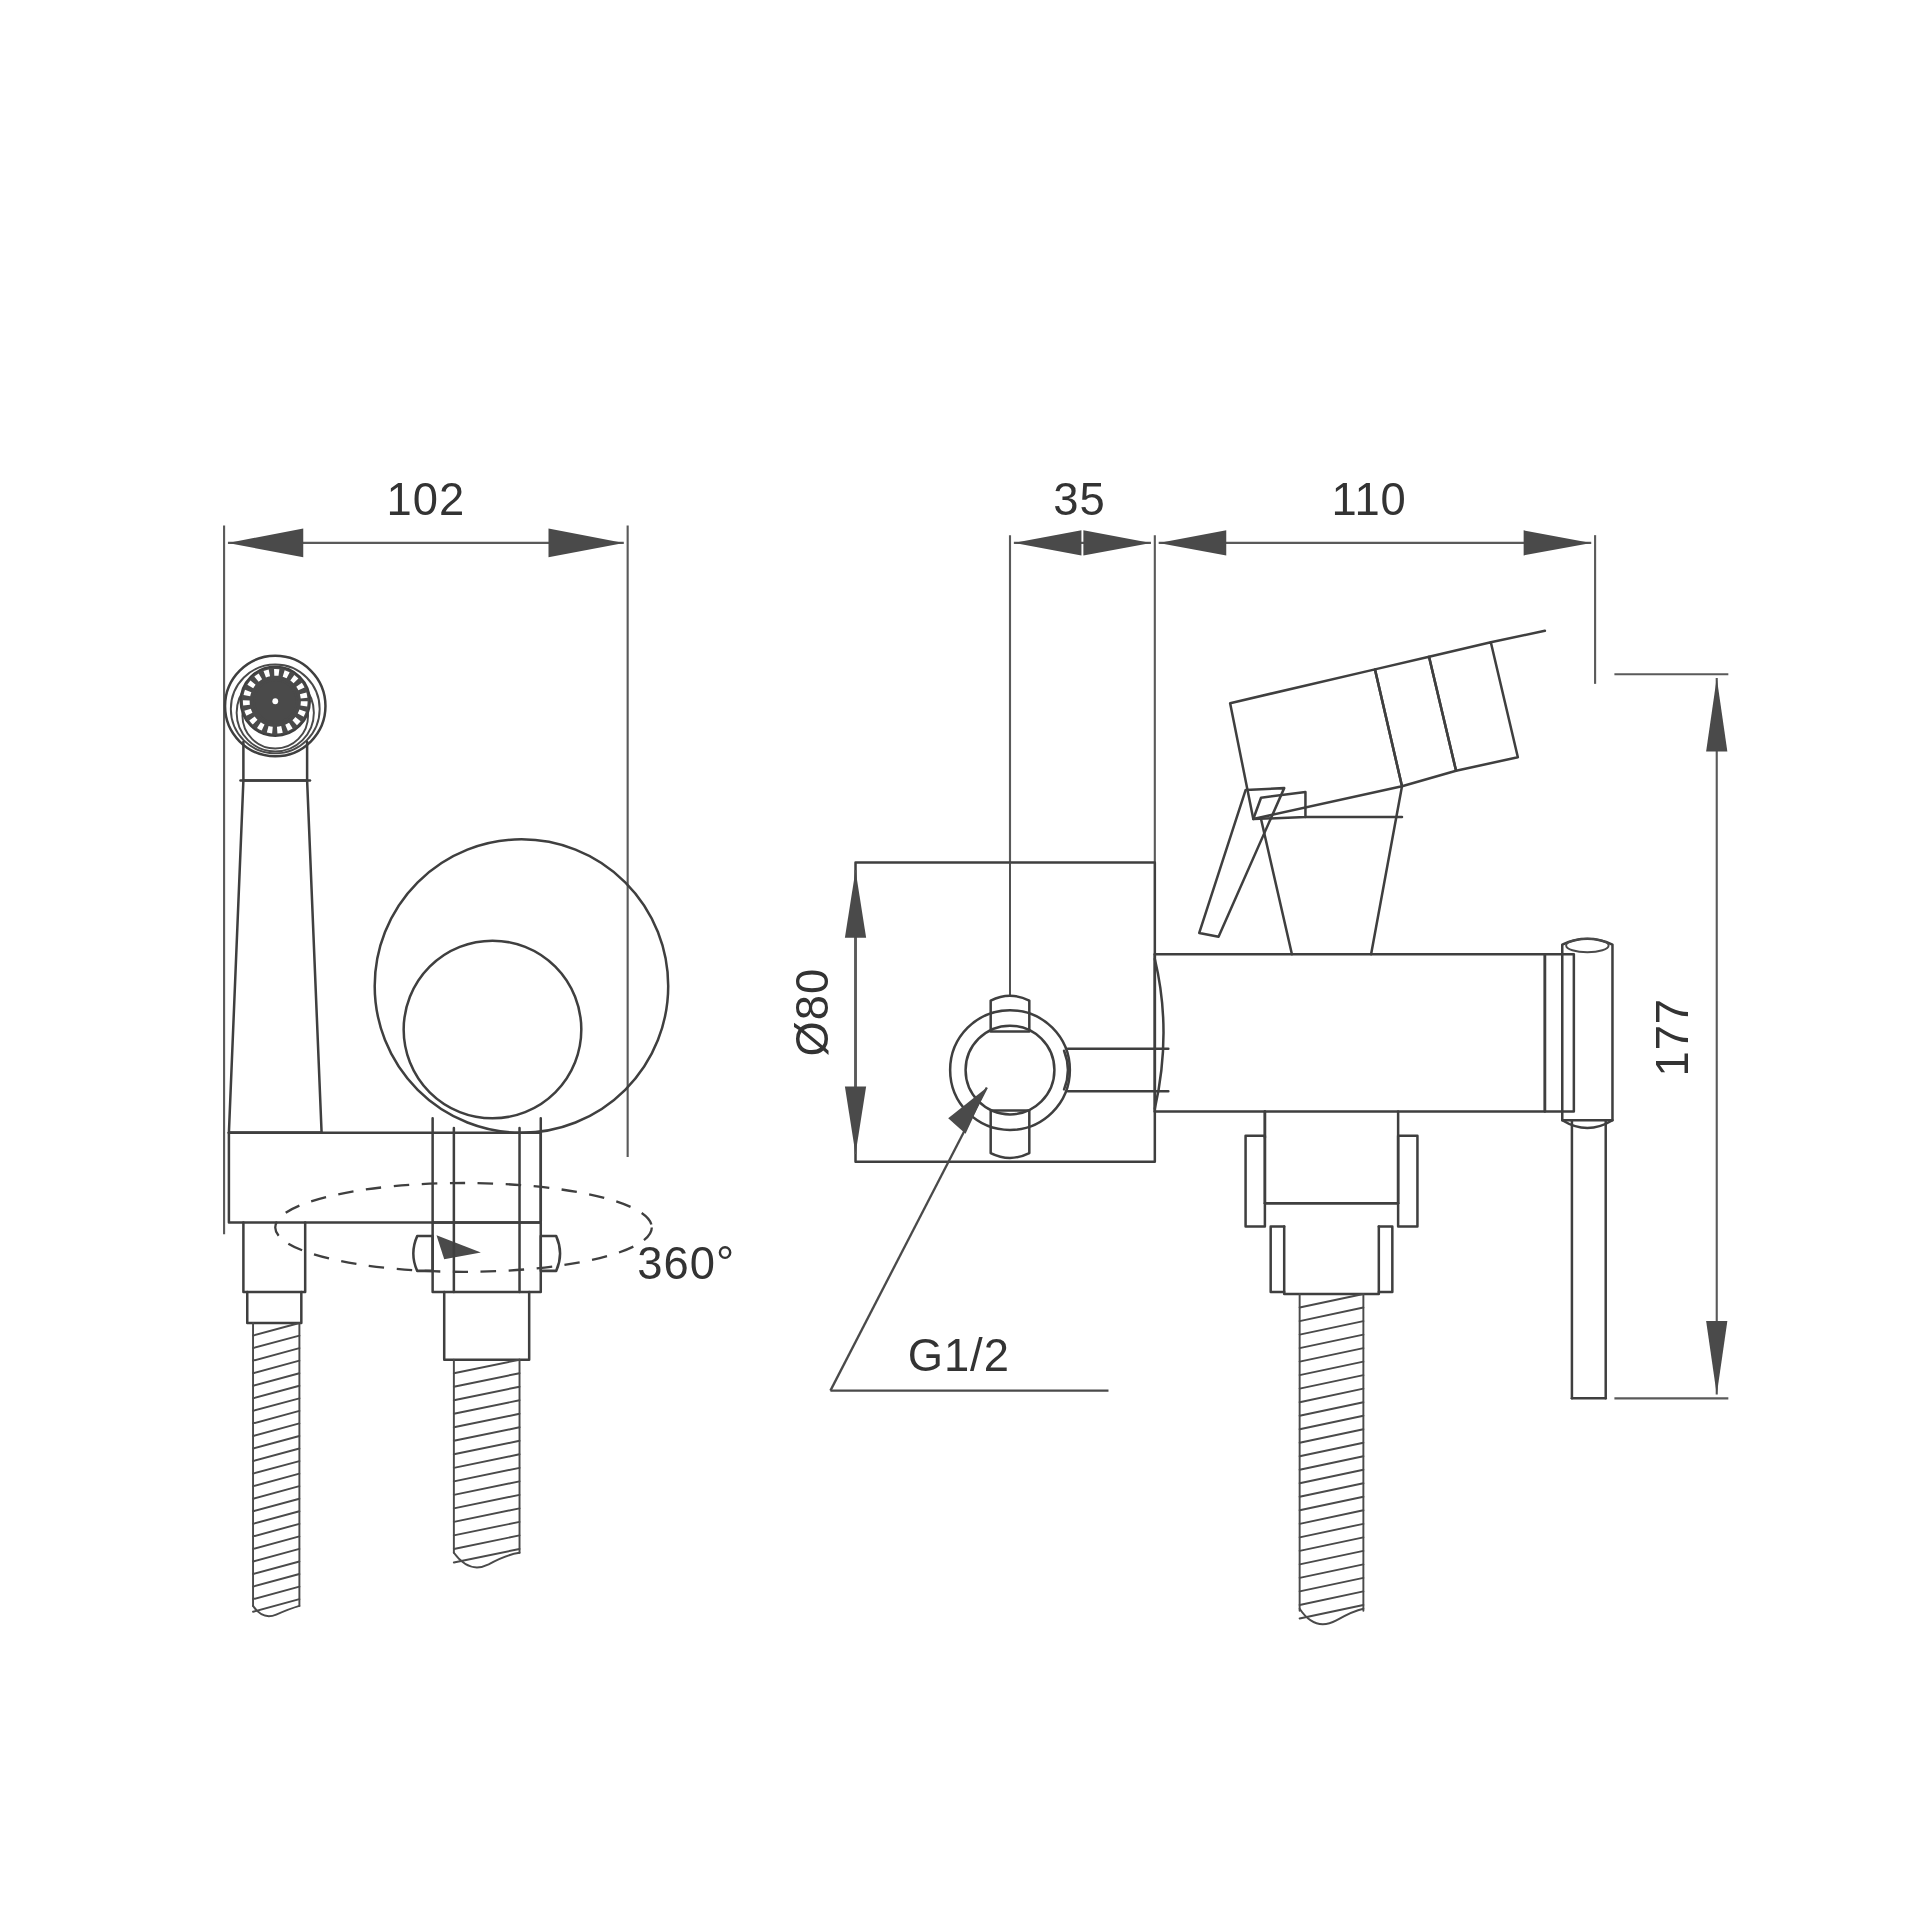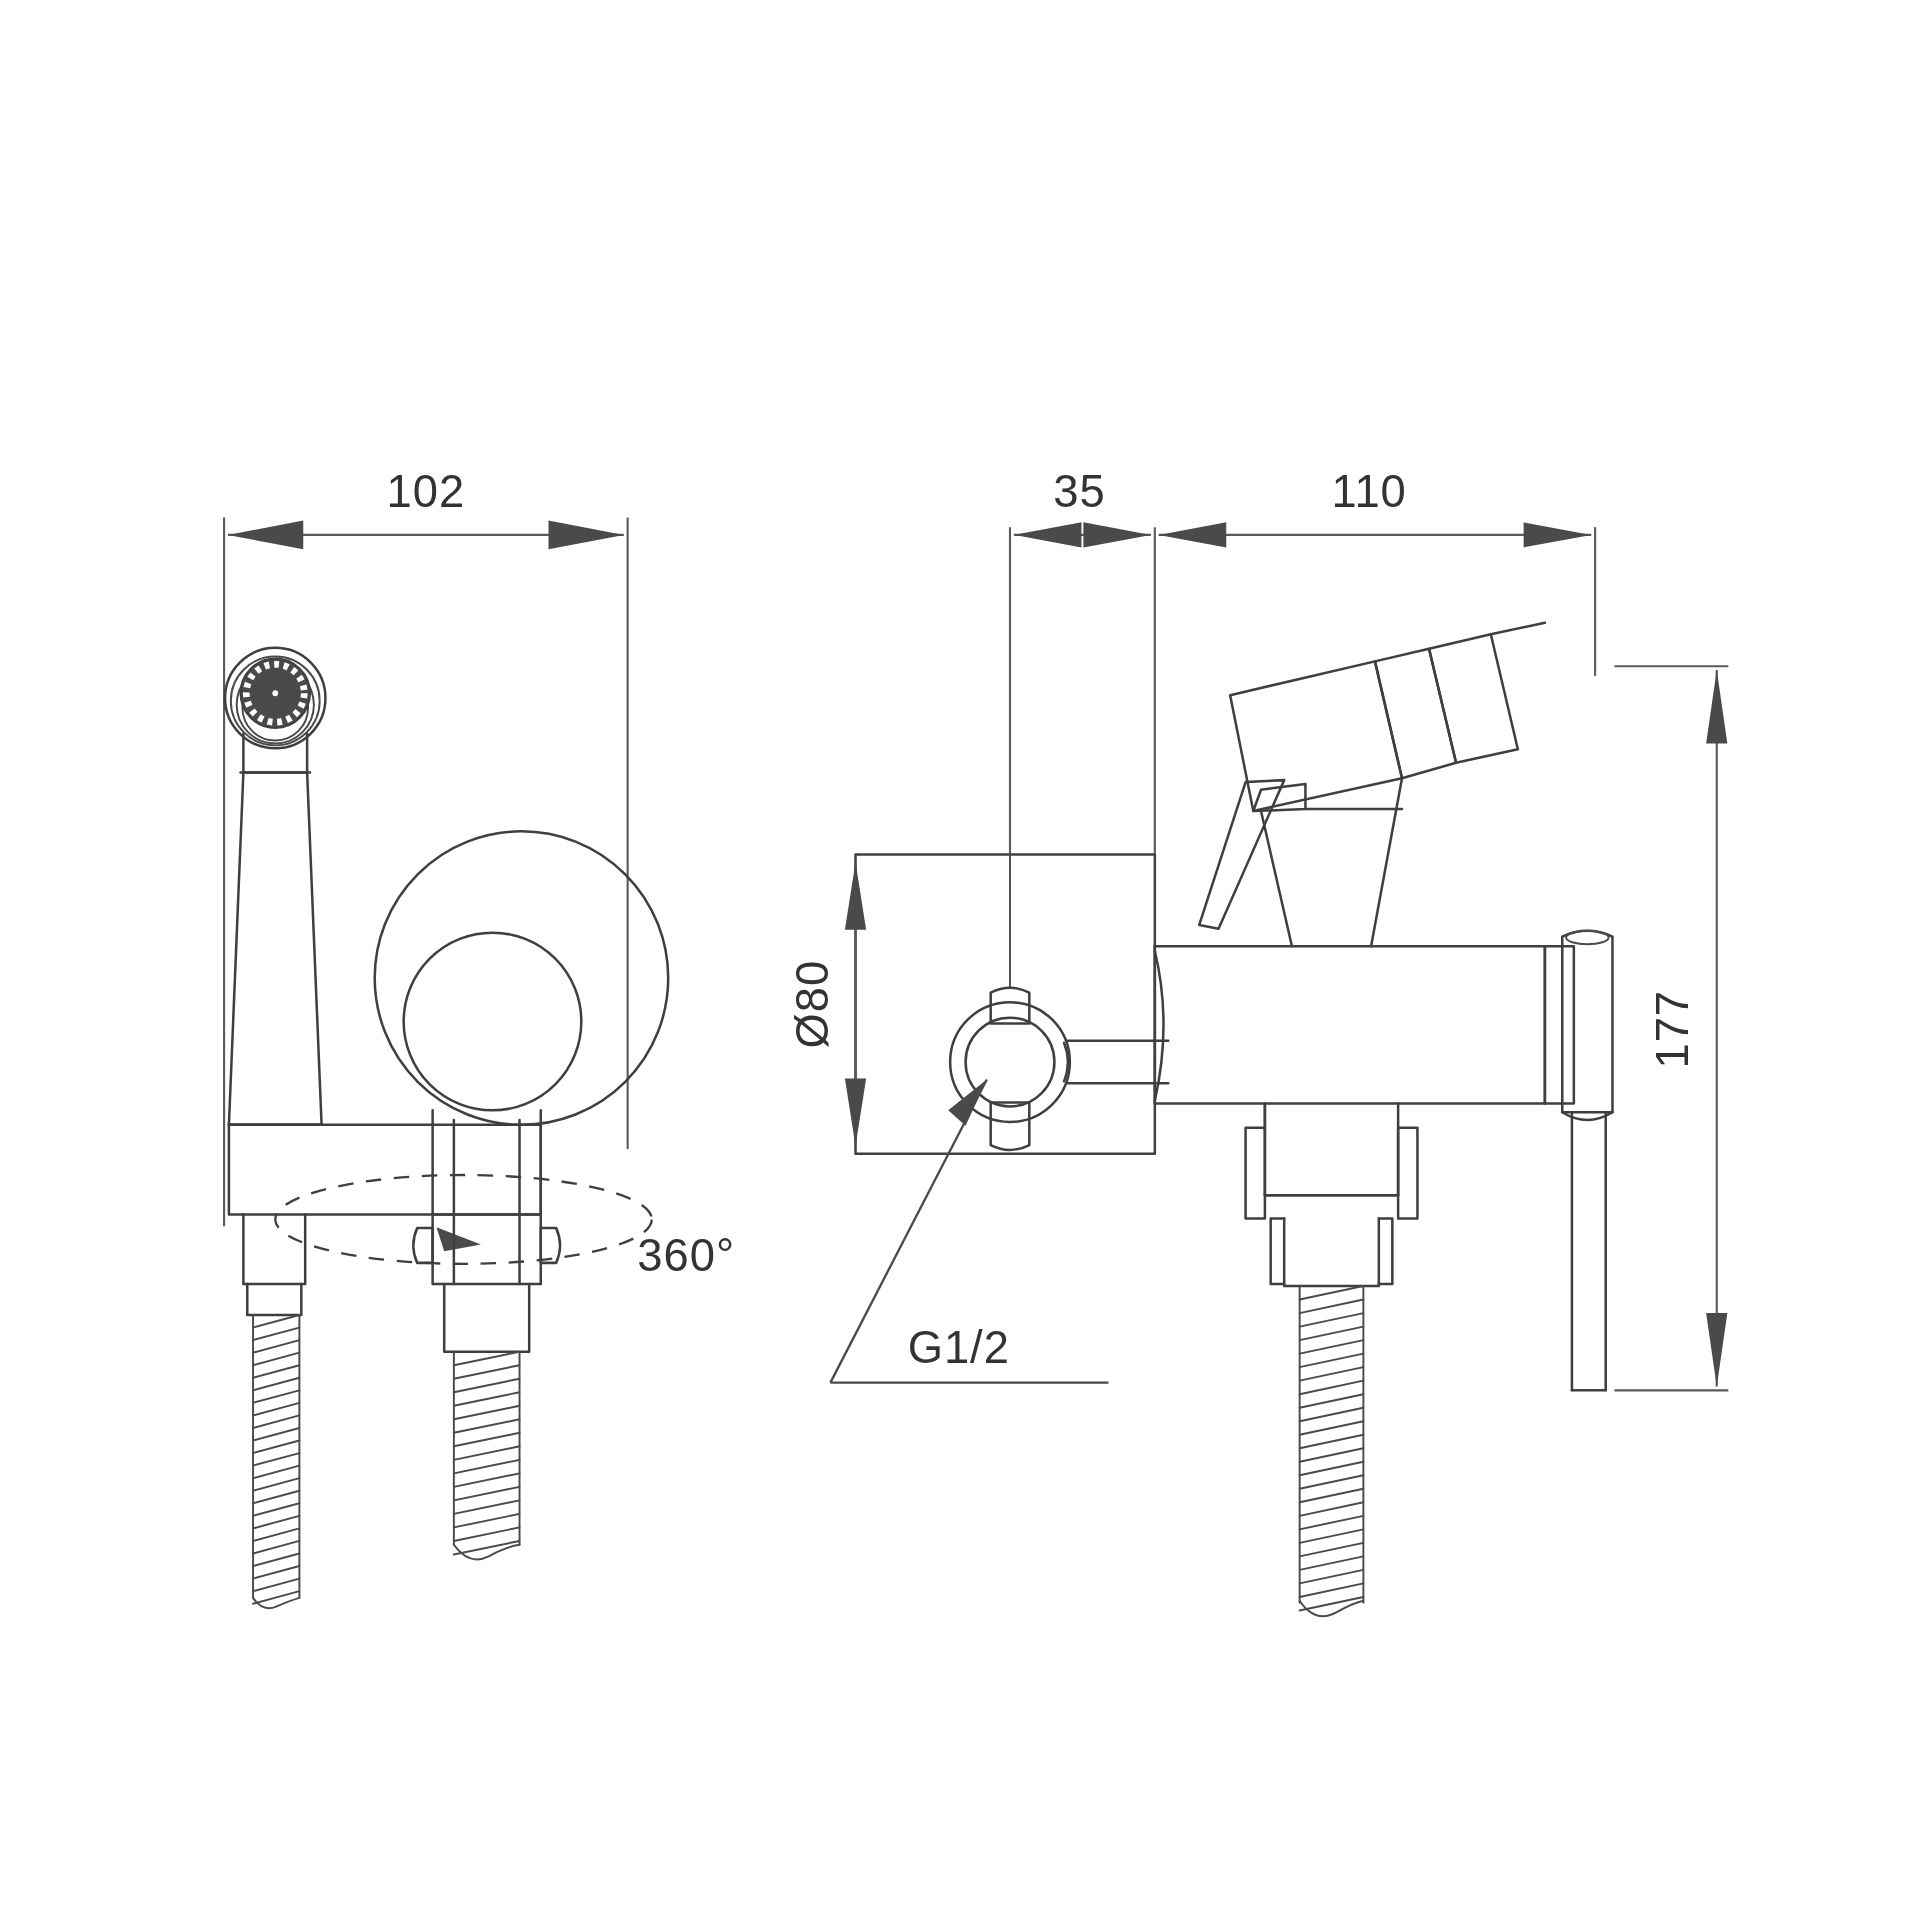--- a/index.html
+++ b/index.html
@@ -9,21 +9,21 @@
   }
   body {
     width: 1908px;
     height: 1931px;
     font-family: "Liberation Sans", sans-serif;
     overflow: hidden;
     position: relative;
   }
   #sheet {
     position: absolute;
-    left: 0; top: 0;
+    left: 0; top: 8px;
     width: 1908px;
     height: 1864px;
     background: #ffffff;
   }
   svg.drawing {
     position: absolute;
     left: 0;
     top: 0;
     width: 1908px;
     height: 1931px;

